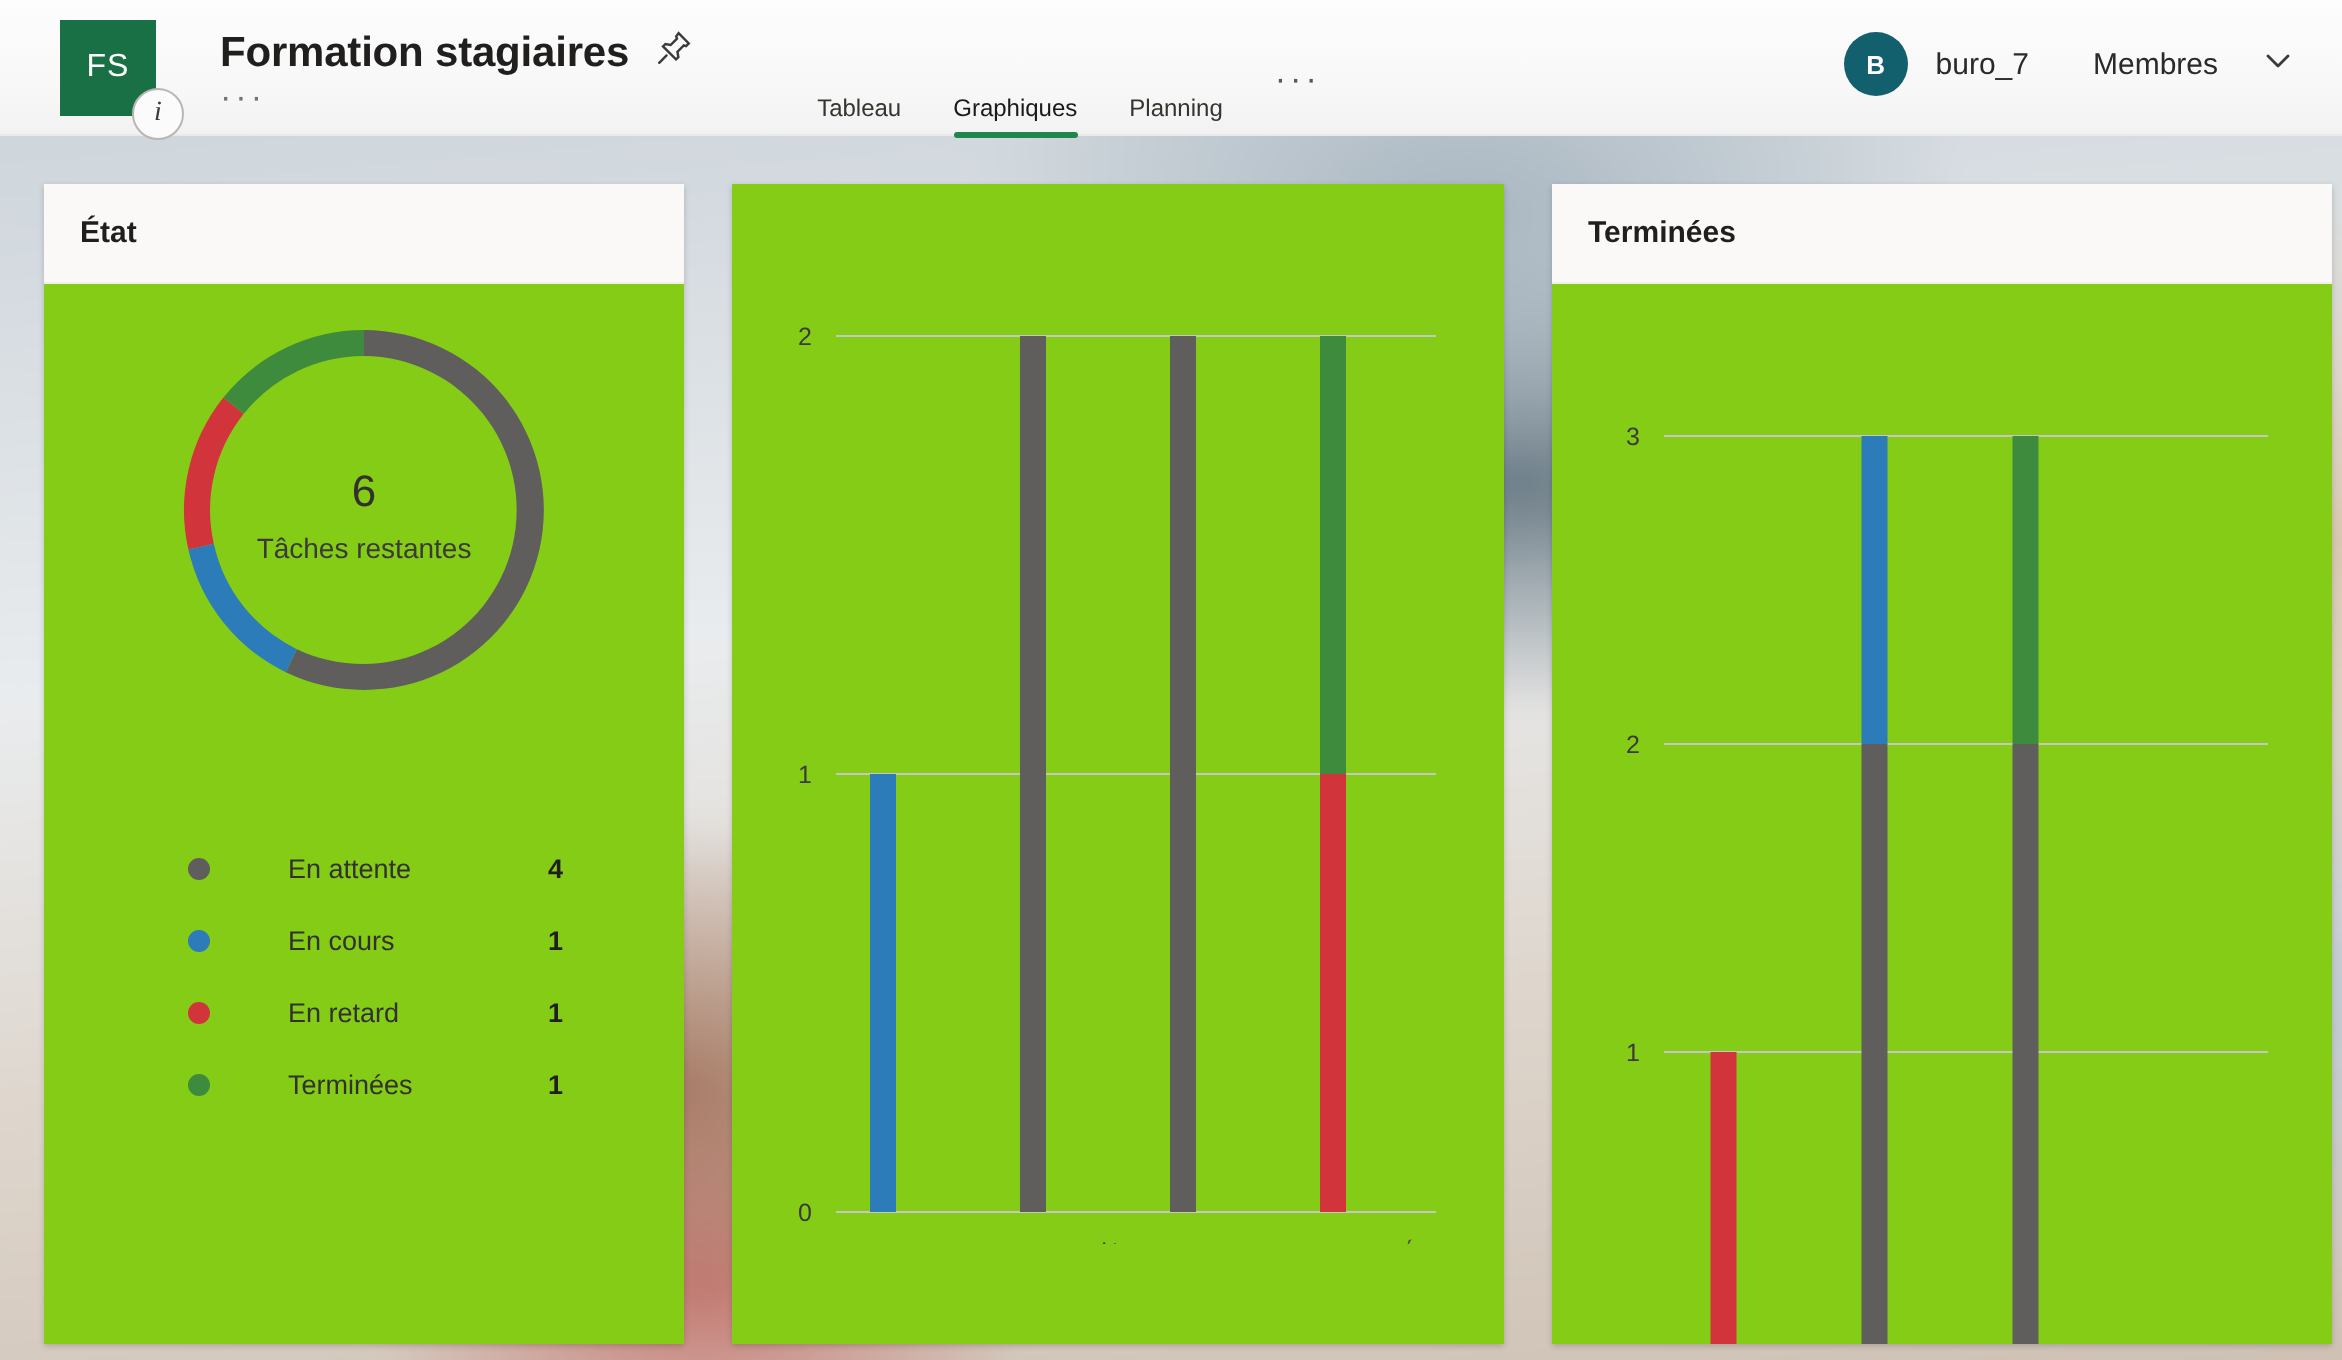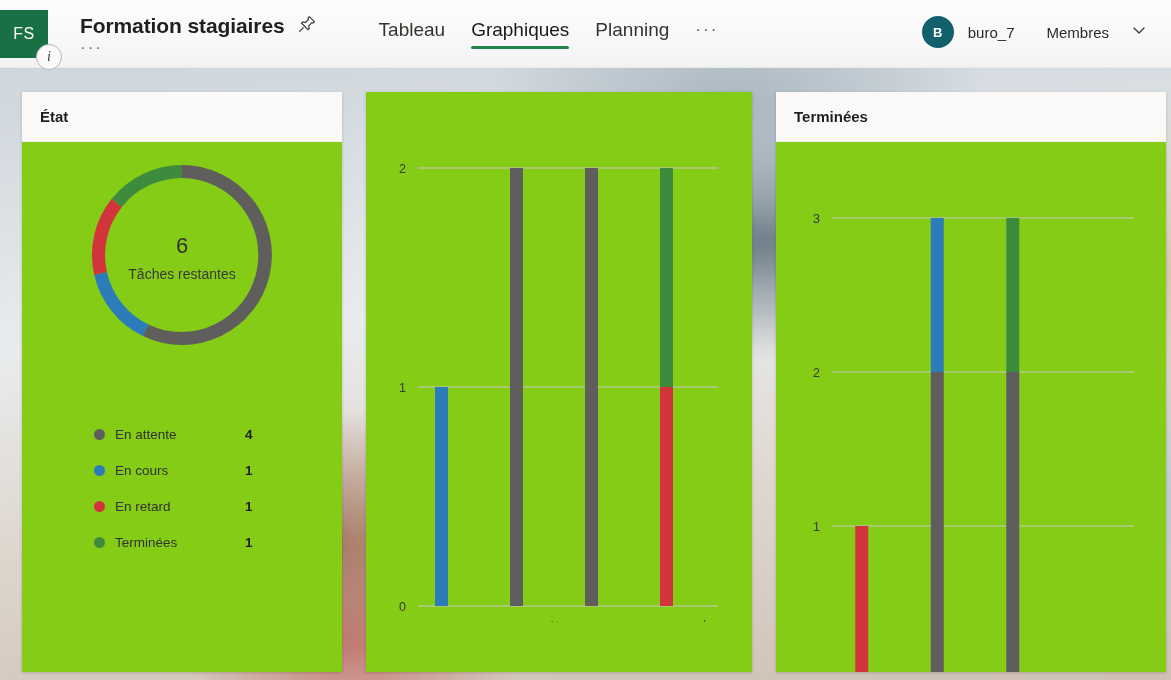--- a/index.html
+++ b/index.html
@@ -29,21 +29,21 @@
 
   
   .header {
     position: absolute; top: 0; left: 0; right: 0; height: 68px;
     background: linear-gradient(180deg,#fdfdfd 0%, #f7f7f7 70%, #f2f2f2 100%);
     border-bottom: 1px solid #eceae9;
     display: flex; align-items: flex-start;
     z-index: 10;
   }
 
-  .plan-avatar-wrap { position: relative; margin-top: 10px; }
+  .plan-avatar-wrap { position: relative; margin-left: 30px; margin-top: 10px; }
   .plan-avatar {
     width: 48px; height: 48px;
     background: #197045;
     color: #ffffff;
     display: flex; align-items: center; justify-content: center;
     font-size: 16px; letter-spacing: .5px;
   }
   .info-badge {
     position: absolute; right: -14px; bottom: -12px;
     width: 26px; height: 26px; border-radius: 50%;
@@ -60,22 +60,22 @@
   }
   .pin-icon { display: block; }
   .title-more {
     margin-top: 4px; color: #757372; font-size: 17px;
     letter-spacing: 2px; line-height: 12px; height: 14px;
   }
 
   
   .tabs { display: flex; align-items: center; gap: 26px; margin-left: 62px; margin-top: 19px; }
   .tab {
-    font-size: 19px; color: #36342f; padding-bottom: 8px;
-    position: relative; white-space: nowrap;
+    font-size: 12px; color: #36342f; padding-bottom: 8px;
+    position: relative; white-space: nowrap; margin-top: 28px;
   }
   .tab.active { font-weight: normal; color: #1b1a19; }
   .tab.active::after {
     content: ""; position: absolute; left: 0; right: 0; bottom: 0;
     height: 3px; background: #21864c; border-radius: 2px;
   }
   .tab-more { font-size: 17px; color: #5a5857; letter-spacing: 2px; padding-bottom: 8px; }
 
   
   .header-right {
@@ -116,21 +116,21 @@
   .card-body { position: relative; height: 530px; }
 
   
   .donut-wrap { display: flex; justify-content: center; margin-top: 8px; }
   .legend { margin: 56px 0 0 72px; }
   .legend-row {
     display: flex; align-items: center; height: 36px;
     font-size: 13.5px; color: #323130;
   }
   .legend-dot { width: 11px; height: 11px; border-radius: 50%; flex: none; }
-  .legend-label { margin-left: 10px; width: 130px; }
+  .legend-label { margin-left: 39px; width: 130px; }
   .legend-value { font-weight: bold; font-size: 13.5px; color: #201f1e; }
 
   
   .chart-svg { display: block; }
   .axis-text { font-family: "Liberation Sans", sans-serif; font-size: 13px; fill: #4a4846; }
   .tick-text { font-family: "Liberation Sans", sans-serif; font-size: 12.5px; fill: #3b3a39; }
   .gridline { stroke: #c8c6c4; stroke-width: 1; }
 </style>
 </head>
 <body>

